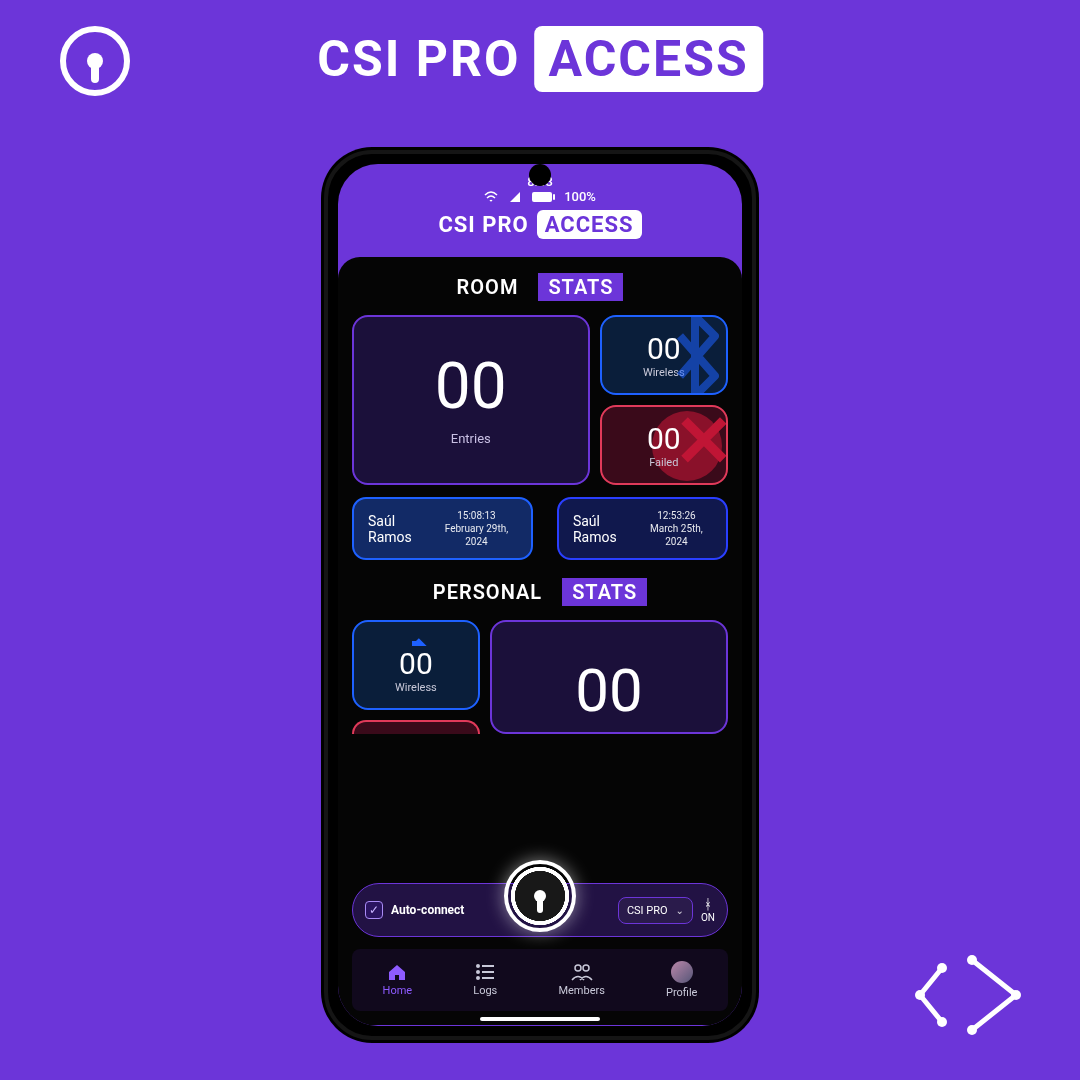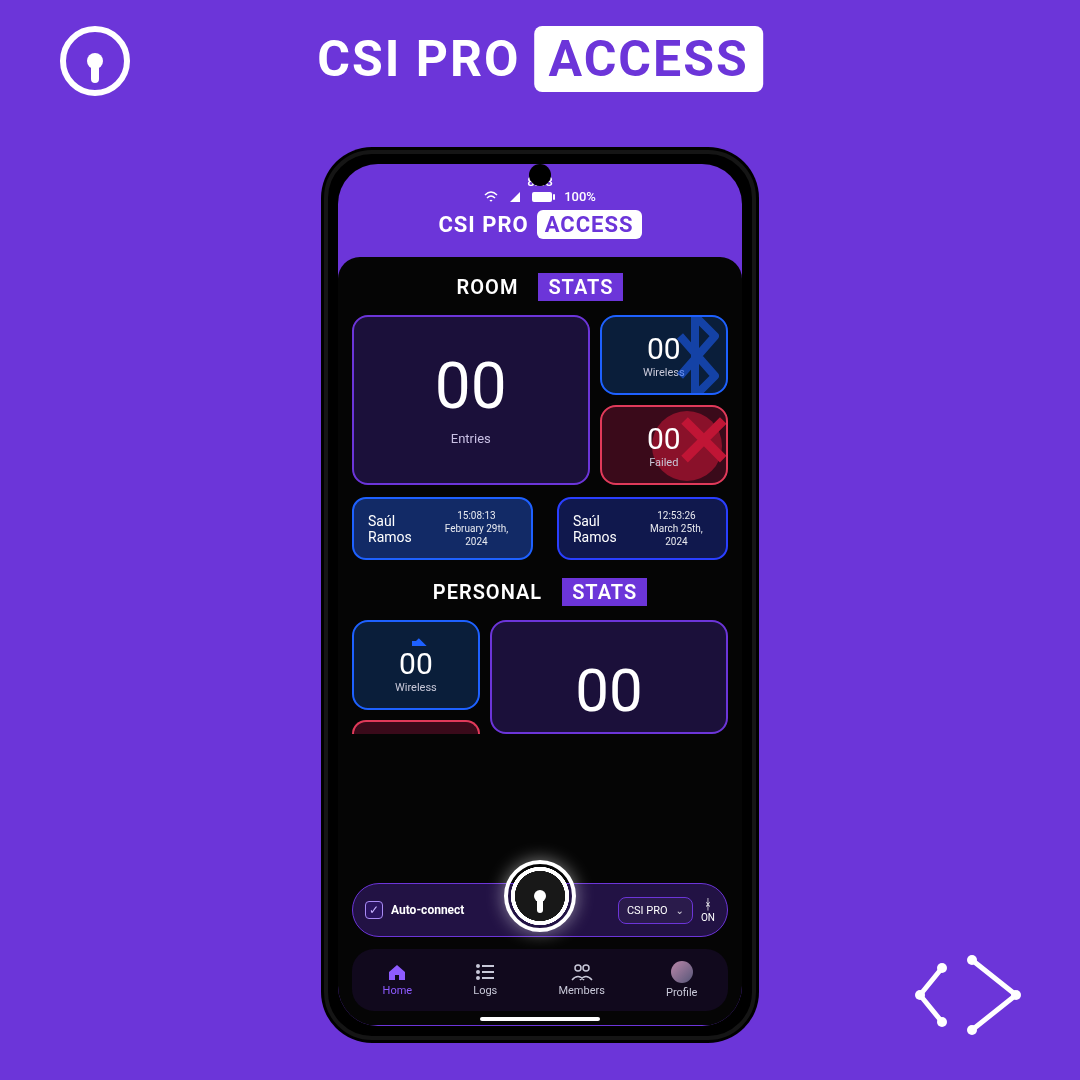--- a/index.html
+++ b/index.html
@@ -188,21 +188,21 @@
     border:4px solid #fff;
     display:flex;align-items:center;justify-content:center;
     box-shadow:0 0 18px rgba(255,255,255,.5);
   }
   .unlock .kh{ width:12px;height:12px;background:#fff;border-radius:50%;position:relative;}
   .unlock .kh::after{content:"";position:absolute;left:50%;top:9px;transform:translateX(-50%);width:6px;height:14px;background:#fff;border-radius:0 0 3px 3px;}
 
   
   .nav{
     position:absolute; bottom:14px; left:14px; right:14px; height:62px;
-    background:rgba(20,10,35,.8); border-radius:22px;
+    background:rgba(20,10,35,.8); border-radius:8px;
     display:flex; justify-content:space-around; align-items:center;
     font-size:11px;
   }
   .nav-item{ display:flex; flex-direction:column; align-items:center; gap:3px; color:#c8c8d8;}
   .nav-item.active{ color:#8E5BFF; }
   .nav-ico{ font-size:18px; }
   .avatar{ width:22px;height:22px;border-radius:50%;background:linear-gradient(135deg,#b8a,#557);}
 
   .home-ind{ position:absolute; bottom:4px; left:50%; transform:translateX(-50%); width:120px;height:4px;background:#fff;border-radius:3px;}
 </style>

